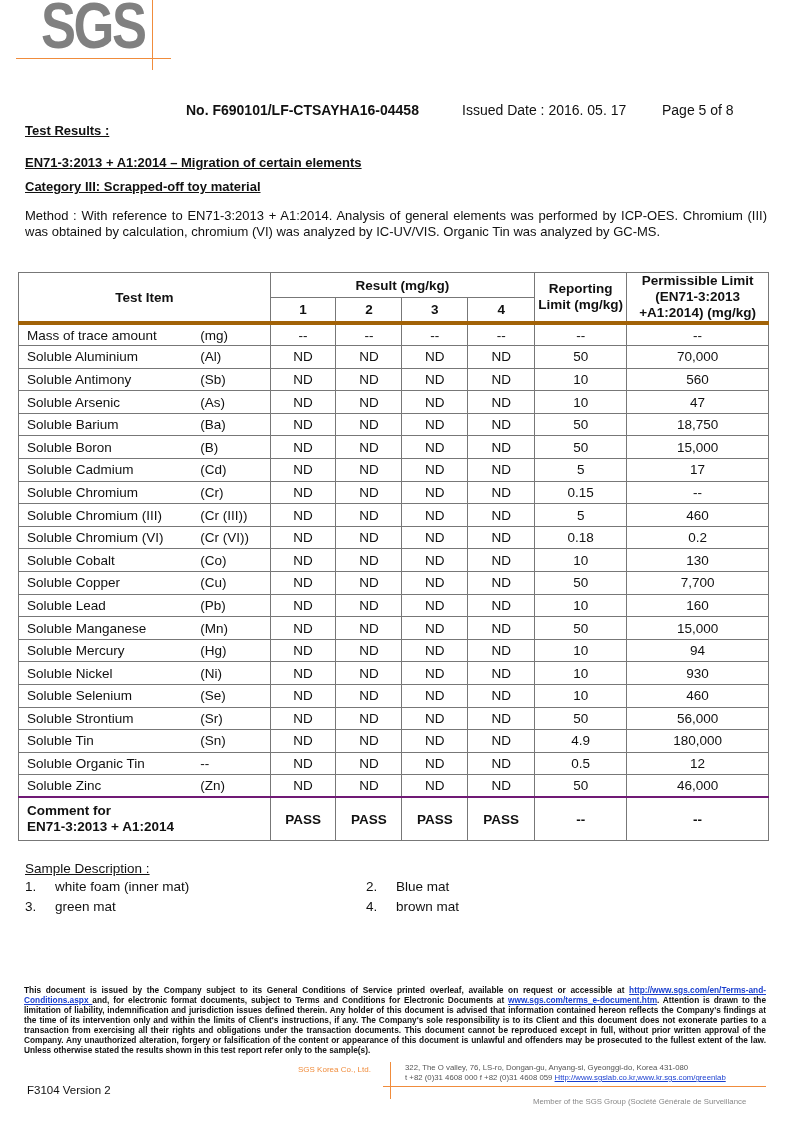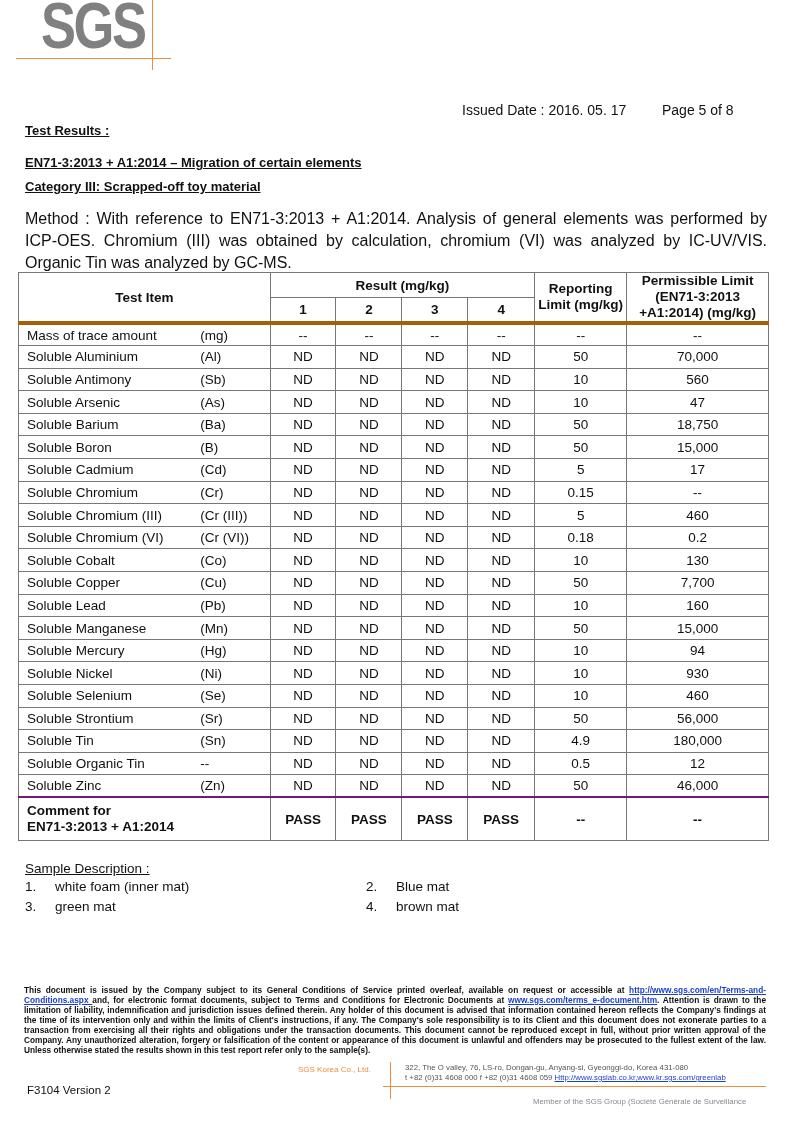--- a/index.html
+++ b/index.html
@@ -13,21 +13,21 @@
 
   .header-row { position: absolute; left: 25px; top: 93px; width: 760px; height: 30px; }
   .report-title { position: absolute; left: 0; top: 0; font-size: 26px; font-weight: bold; letter-spacing: -0.5px; }
   .report-no { position: absolute; left: 161px; top: 9px; font-size: 14px; font-weight: bold; }
   .issued-date { position: absolute; left: 437px; top: 9px; font-size: 14px; }
   .page-no { position: absolute; left: 637px; top: 9px; font-size: 14px; }
   .test-results { position: absolute; left: 25px; top: 123px; font-size: 13px; font-weight: bold; text-decoration: underline; }
 
   .section-title { position: absolute; left: 25px; top: 155px; font-size: 13px; font-weight: bold; text-decoration: underline; }
   .category-title { position: absolute; left: 25px; top: 179px; font-size: 13px; font-weight: bold; text-decoration: underline; }
-  .method { position: absolute; left: 25px; top: 208px; width: 742px; font-size: 16px; line-height: 22px; text-align: justify; }
+  .method { position: absolute; left: 25px; top: 208px; width: 742px; font-size: 13px; line-height: 16px; text-align: justify; }
 
   table.results { position: absolute; left: 18px; top: 272px; width: 751px; border-collapse: collapse; font-size: 13.5px; }
   table.results td, table.results th { border: 1px solid #777; text-align: center; vertical-align: middle; height: 22.6px; padding: 0; }
   table.results th { font-weight: bold; }
   table.results th.hdr-main { height: 25px; }
   table.results th.hdr-sub { height: 25px; }
   table.results td.item { text-align: left; padding-left: 8px; border-right: none; }
   table.results td.sym { text-align: left; padding-left: 0; border-left: none; }
   table.results tr.comment td { height: 43px; font-weight: bold; }
   table.results tr.comment td.item { line-height: 16px; }
@@ -52,20 +52,21 @@
 </head>
 <body>
 
 <div class="logo">
   <div class="logo-text">SGS</div>
   <div class="logo-hline2"></div>
   <div class="logo-vline"></div>
 </div>
 
 <div class="header-row">
+  <div class="report-no">No. F690101/LF-CTSAYHA16-04458</div>
   <div class="issued-date">Issued Date : 2016. 05. 17</div>
   <div class="page-no">Page 5 of 8</div>
 </div>
 <div class="test-results">Test Results :</div>
 
 <div class="section-title">EN71-3:2013 + A1:2014 – Migration of certain elements</div>
 <div class="category-title">Category III: Scrapped-off toy material</div>
 <div class="method">Method : With reference to EN71-3:2013 + A1:2014. Analysis of general elements was performed by ICP-OES. Chromium (III) was obtained by calculation, chromium (VI) was analyzed by IC-UV/VIS. Organic Tin was analyzed by GC-MS.</div>
 
 <table class="results">

